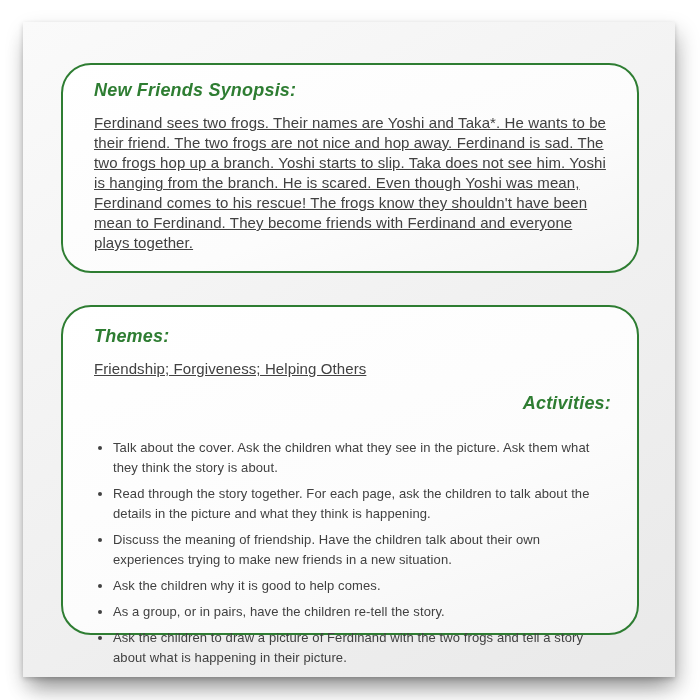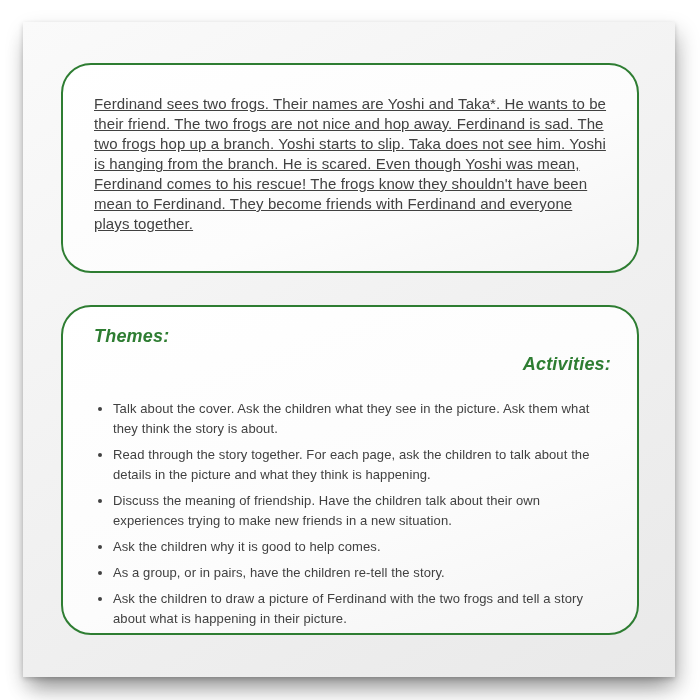--- a/index.html
+++ b/index.html
@@ -89,25 +89,27 @@
     color: #414141;
     font-size: 14px;
   }
 </style>
 </head>
 <body>
 
 <div class="page-card">
 
   <section class="gbox box-synopsis">
+    <h2 class="green-heading">New Friends Synopsis:</h2>
     <p class="body-text">Ferdinand sees two frogs. Their names are Yoshi and Taka*. He wants to be their friend. The two frogs are not nice and hop away. Ferdinand is sad. The two frogs hop up a branch. Yoshi starts to slip. Taka does not see him. Yoshi is hanging from the branch. He is scared. Even though Yoshi was mean, Ferdinand comes to his rescue! The frogs know they shouldn't have been mean to Ferdinand. They become friends with Ferdinand and everyone plays together.</p>
   </section>
 
   <section class="gbox box-details">
     <h2 class="green-heading">Themes:</h2>
+    <p class="body-text themes-line">Friendship; Forgiveness; Helping Others</p>
     <h2 class="green-heading activities-heading">Activities:</h2>
     <ul class="activities-list">
         <li>Talk about the cover. Ask the children what they see in the picture. Ask them what they think the story is about.</li>
         <li>Read through the story together. For each page, ask the children to talk about the details in the picture and what they think is happening.</li>
         <li>Discuss the meaning of friendship. Have the children talk about their own experiences trying to make new friends in a new situation.</li>
         <li>Ask the children why it is good to help comes.</li>
         <li>As a group, or in pairs, have the children re-tell the story.</li>
         <li>Ask the children to draw a picture of Ferdinand with the two frogs and tell a story about what is happening in their picture.</li>
       </ul>
   </section>

